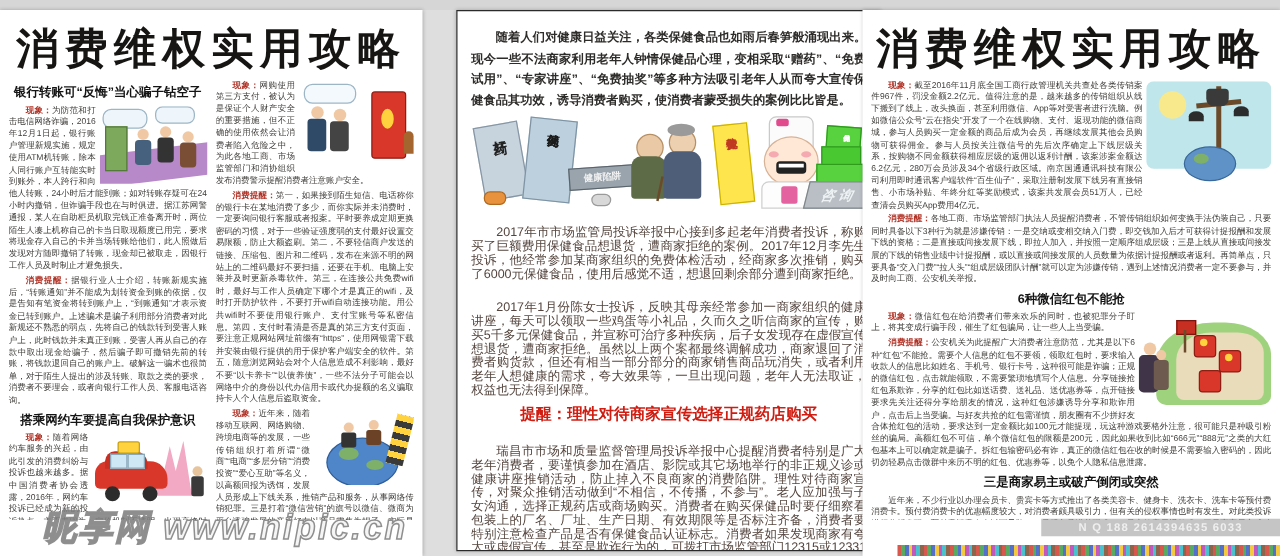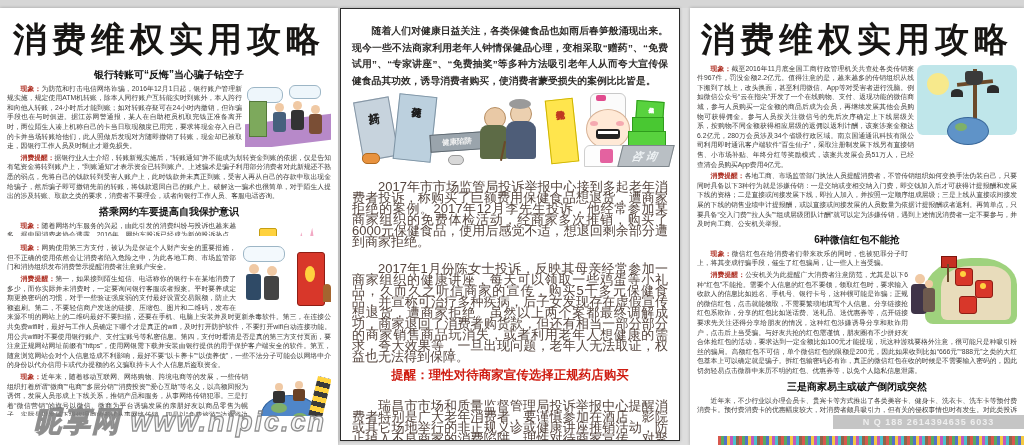--- a/index.html
+++ b/index.html
@@ -4,50 +4,50 @@
 <style>
   html,body{margin:0;padding:0;}
   body{
     width:1024px;height:445px;position:relative;overflow:hidden;
     background:#dedede;
     font-family:"Liberation Sans","DejaVu Sans",sans-serif;
     -webkit-font-smoothing:antialiased;
   }
   .page{position:absolute;top:8px;bottom:0;background:#ffffff;box-shadow:0 0 3px rgba(0,0,0,.25);}
   #left-page{left:0;width:338px;}
-  #middle-page{left:340px;width:340px;border:1.5px solid #2b2b2b;box-sizing:border-box;bottom:4px;}
+  #middle-page{left:365px;width:340px;border:1.5px solid #2b2b2b;box-sizing:border-box;bottom:4px;}
   #right-page{left:690px;width:334px;}
 
   .big-title{
     font-family:"DejaVu Serif","Liberation Serif",serif;
     font-weight:900;color:#171513;text-align:center;
     font-size:34px;letter-spacing:5px;line-height:1.05;
     margin:14px 0 6px 0;white-space:nowrap;
   }
-  .cols{display:flex;gap:7px;padding:0 7px;height:352px;overflow:hidden;flex-direction:column;}
+  .cols{display:flex;gap:7px;padding:0 7px;height:352px;overflow:hidden;}
   .col{flex:1;overflow:hidden;}
   .sec-heading{
     font-size:10px;font-weight:bold;color:#141414;text-align:center;
     margin:5px 0 3px 0;line-height:1.2;
   }
   .body-p{
     font-size:6.8px;line-height:9.6px;color:#3e3c3a;text-align:justify;
     margin:0 0 2px 0;text-indent:2em;
   }
   .lead{color:#b03428;font-weight:bold;}
   .il{float:right;margin:1px 0 2px 3px;position:relative;overflow:hidden;}
 
   
   #middle-page .inner{padding:8px 11px 0 11px;height:100%;box-sizing:border-box;overflow:hidden;}
   .intro{
     font-size:9.8px;line-height:16.5px;font-weight:bold;color:#2e2c2a;
     text-align:justify;text-indent:2em;margin:6px 0 4px 0;
   }
   .case-title{font-size:12.5px;font-weight:bold;color:#cf1d12;text-align:center;margin:5px 0 3px 0;}
-  .mid-p{font-size:13px;line-height:11px;color:#55453e;text-align:justify;text-indent:2em;margin:16px 0 5px 0;}
+  .mid-p{font-size:10px;line-height:11px;color:#55453e;text-align:justify;text-indent:2em;margin:16px 0 5px 0;}
   .strip{position:relative;height:72px;margin:2px 0 2px 0;}
 
   
   .shape{position:absolute;}
   .vtext{writing-mode:vertical-rl;text-orientation:upright;font-weight:bold;}
 
   
   #wm-left{
     position:absolute;left:34px;top:404px;z-index:50;
     font-size:27px;font-weight:900;font-style:italic;letter-spacing:2px;

